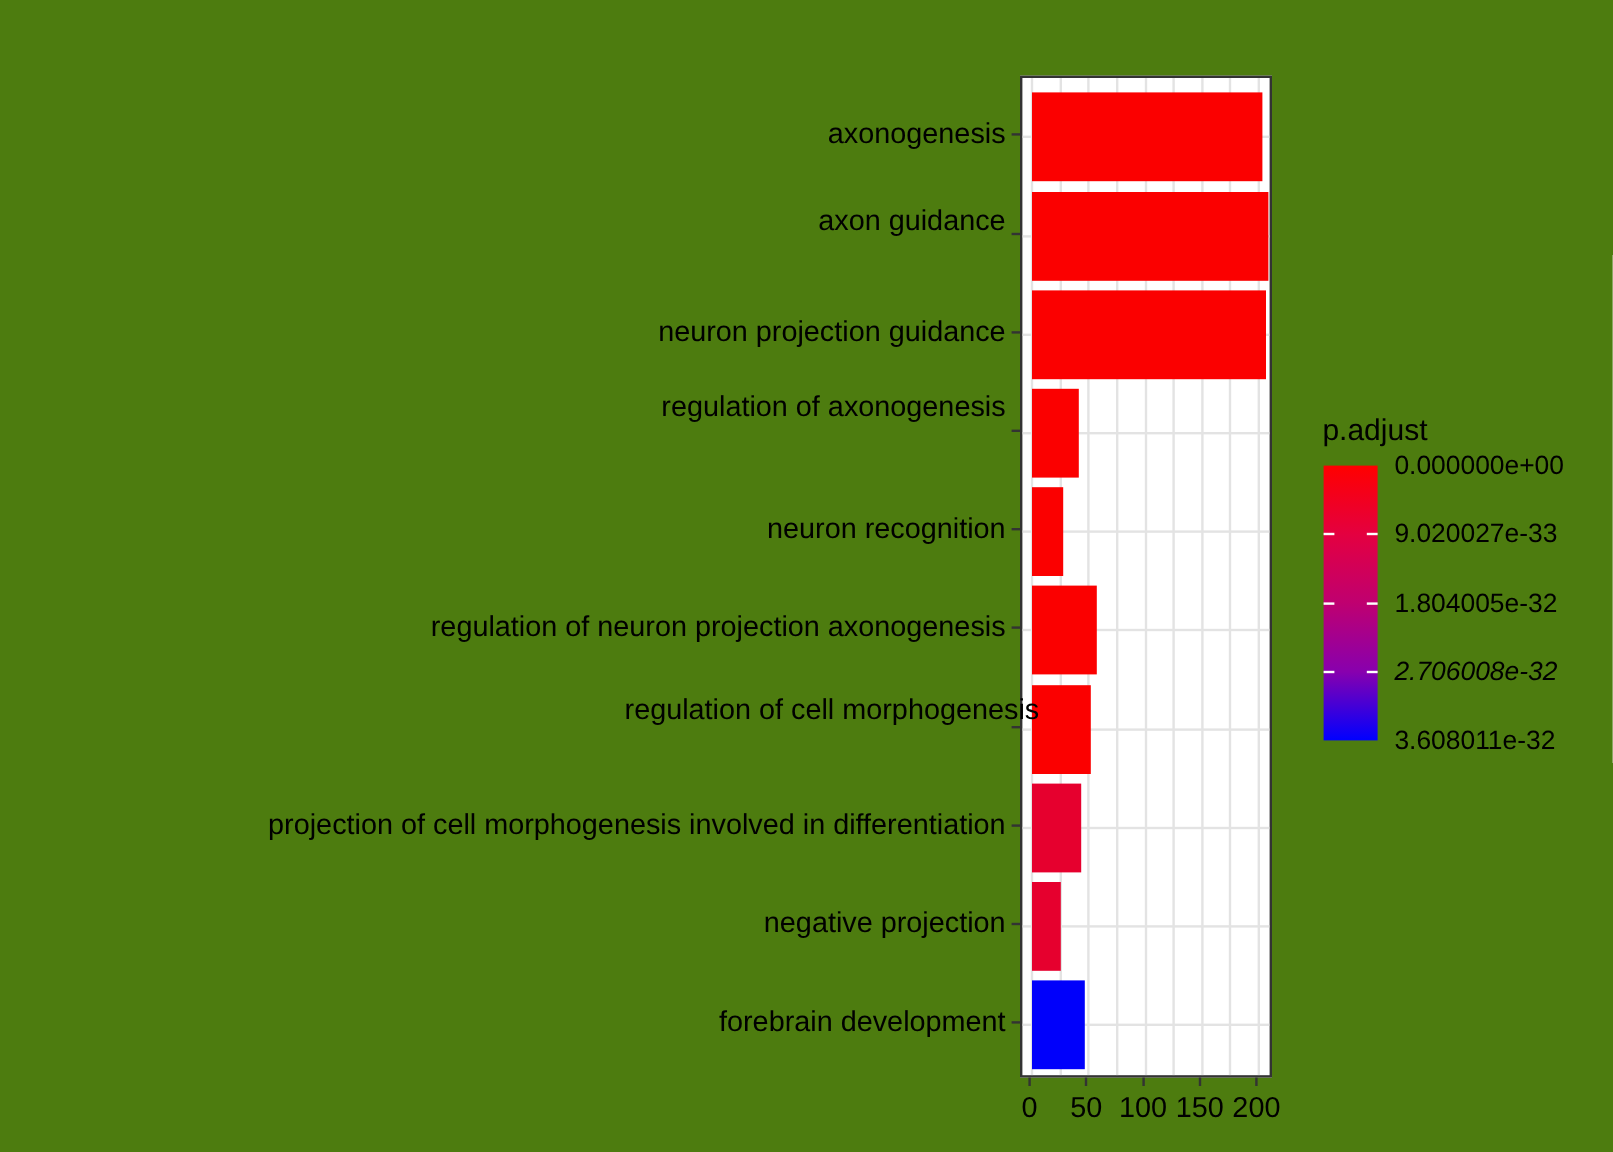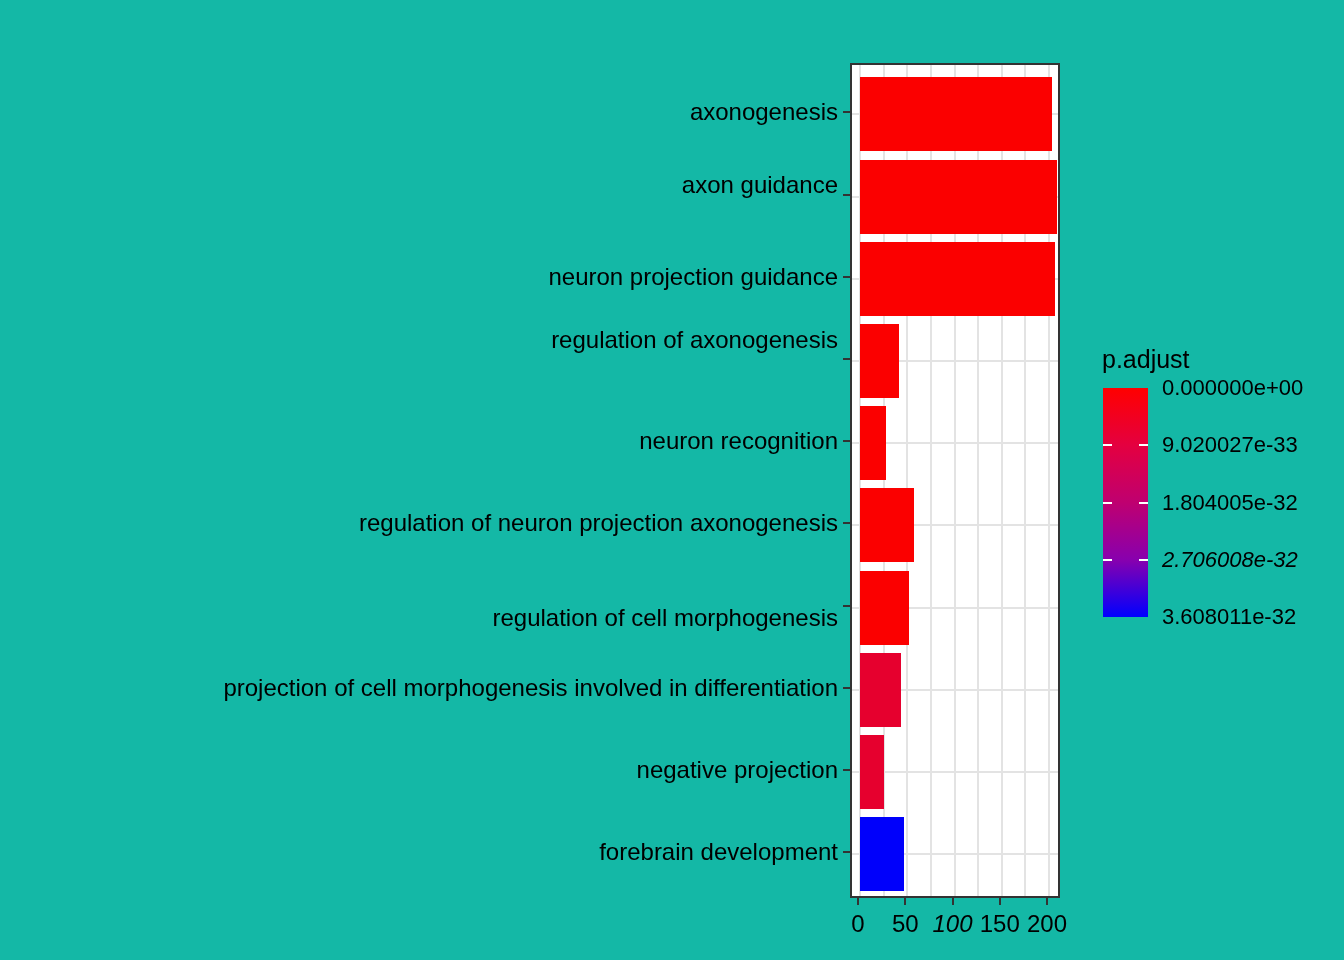--- a/index.html
+++ b/index.html
@@ -5,21 +5,21 @@
   html, body {
     margin: 0;
     padding: 0;
     background: #ffffff;
     font-family: "Liberation Sans", sans-serif;
   }
   .figure {
     position: relative;
     width: 1344px;
     height: 960px;
-    background: #14b8a6;
+    background: #4d7c0f;
     overflow: hidden;
     color: #000000;
   }
   .panel {
     position: absolute;
     left: 850px;
     top: 63px;
     width: 210px;
     height: 835px;
     background: #ffffff;
@@ -133,21 +133,21 @@
       <div class="bar" style="left: 8px; width: 23.625px; top: 669.9px; background: rgb(230, 0, 46);"></div>
       <div class="bar" style="left: 8px; width: 44.415px; top: 752.1px; background: rgb(0, 0, 251);"></div>
     </div>
   <div id="y-labels">
       <div class="y-label" style="top: 97.3px;">axonogenesis</div>
       <div class="y-label" style="top: 170px;">axon guidance</div>
       <div class="y-label" style="top: 261.7px;">neuron projection guidance</div>
       <div class="y-label" style="top: 325px;">regulation of axonogenesis</div>
       <div class="y-label" style="top: 426.1px;">neuron recognition</div>
       <div class="y-label" style="top: 508.3px;">regulation of neuron projection axonogenesis</div>
-      <div class="y-label" style="top: 603px;">regulation of cell morphogenesis</div>
+      <div class="y-label" style="top: 577px; padding-left: 28px;">regulation of cell morphogenesis</div>
       <div class="y-label" style="top: 672.7px;">projection of cell morphogenesis involved in differentiation</div>
       <div class="y-label" style="top: 754.9px;">negative projection</div>
       <div class="y-label" style="top: 837.1px;">forebrain development</div>
     </div>
   <div id="axis-ticks">
       <div class="tick" style="left: 843px; width: 7px; height: 2px; top: 111.3px;"></div>
       <div class="tick" style="left: 843px; width: 7px; height: 2px; top: 193.5px;"></div>
       <div class="tick" style="left: 843px; width: 7px; height: 2px; top: 275.7px;"></div>
       <div class="tick" style="left: 843px; width: 7px; height: 2px; top: 357.9px;"></div>
       <div class="tick" style="left: 843px; width: 7px; height: 2px; top: 440.1px;"></div>
@@ -158,21 +158,21 @@
       <div class="tick" style="left: 843px; width: 7px; height: 2px; top: 851.1px;"></div>
       <div class="tick" style="left: 857px; width: 2px; height: 7px; top: 898px;"></div>
       <div class="tick" style="left: 904.25px; width: 2px; height: 7px; top: 898px;"></div>
       <div class="tick" style="left: 951.5px; width: 2px; height: 7px; top: 898px;"></div>
       <div class="tick" style="left: 998.75px; width: 2px; height: 7px; top: 898px;"></div>
       <div class="tick" style="left: 1046px; width: 2px; height: 7px; top: 898px;"></div>
     </div>
   <div id="x-labels">
       <div class="x-tick-label" style="left: 818px; top: 910px;">0</div>
       <div class="x-tick-label" style="left: 865.25px; top: 910px;">50</div>
-      <div class="x-tick-label" style="left: 912.5px; top: 910px; font-style: italic;">100</div>
+      <div class="x-tick-label" style="left: 912.5px; top: 910px;">100</div>
       <div class="x-tick-label" style="left: 959.75px; top: 910px;">150</div>
       <div class="x-tick-label" style="left: 1007px; top: 910px;">200</div>
     </div>
   <div class="legend-title">p.adjust</div>
   <div class="legend-bar" id="legend-bar" style="background: linear-gradient(rgb(255, 0, 0) 0%, rgb(228, 0, 64) 25%, rgb(191, 0, 112) 50%, rgb(136, 0, 174) 75%, rgb(0, 0, 255) 100%);"></div>
   <div id="legend-labels">
       <div class="legend-label" style="top: 376px;">0.000000e+00</div>
       <div class="legend-label" style="top: 433.25px;">9.020027e-33</div>
       <div class="legend-label" style="top: 490.5px;">1.804005e-32</div>
       <div class="legend-label" style="top: 547.75px; font-style: italic;">2.706008e-32</div>

